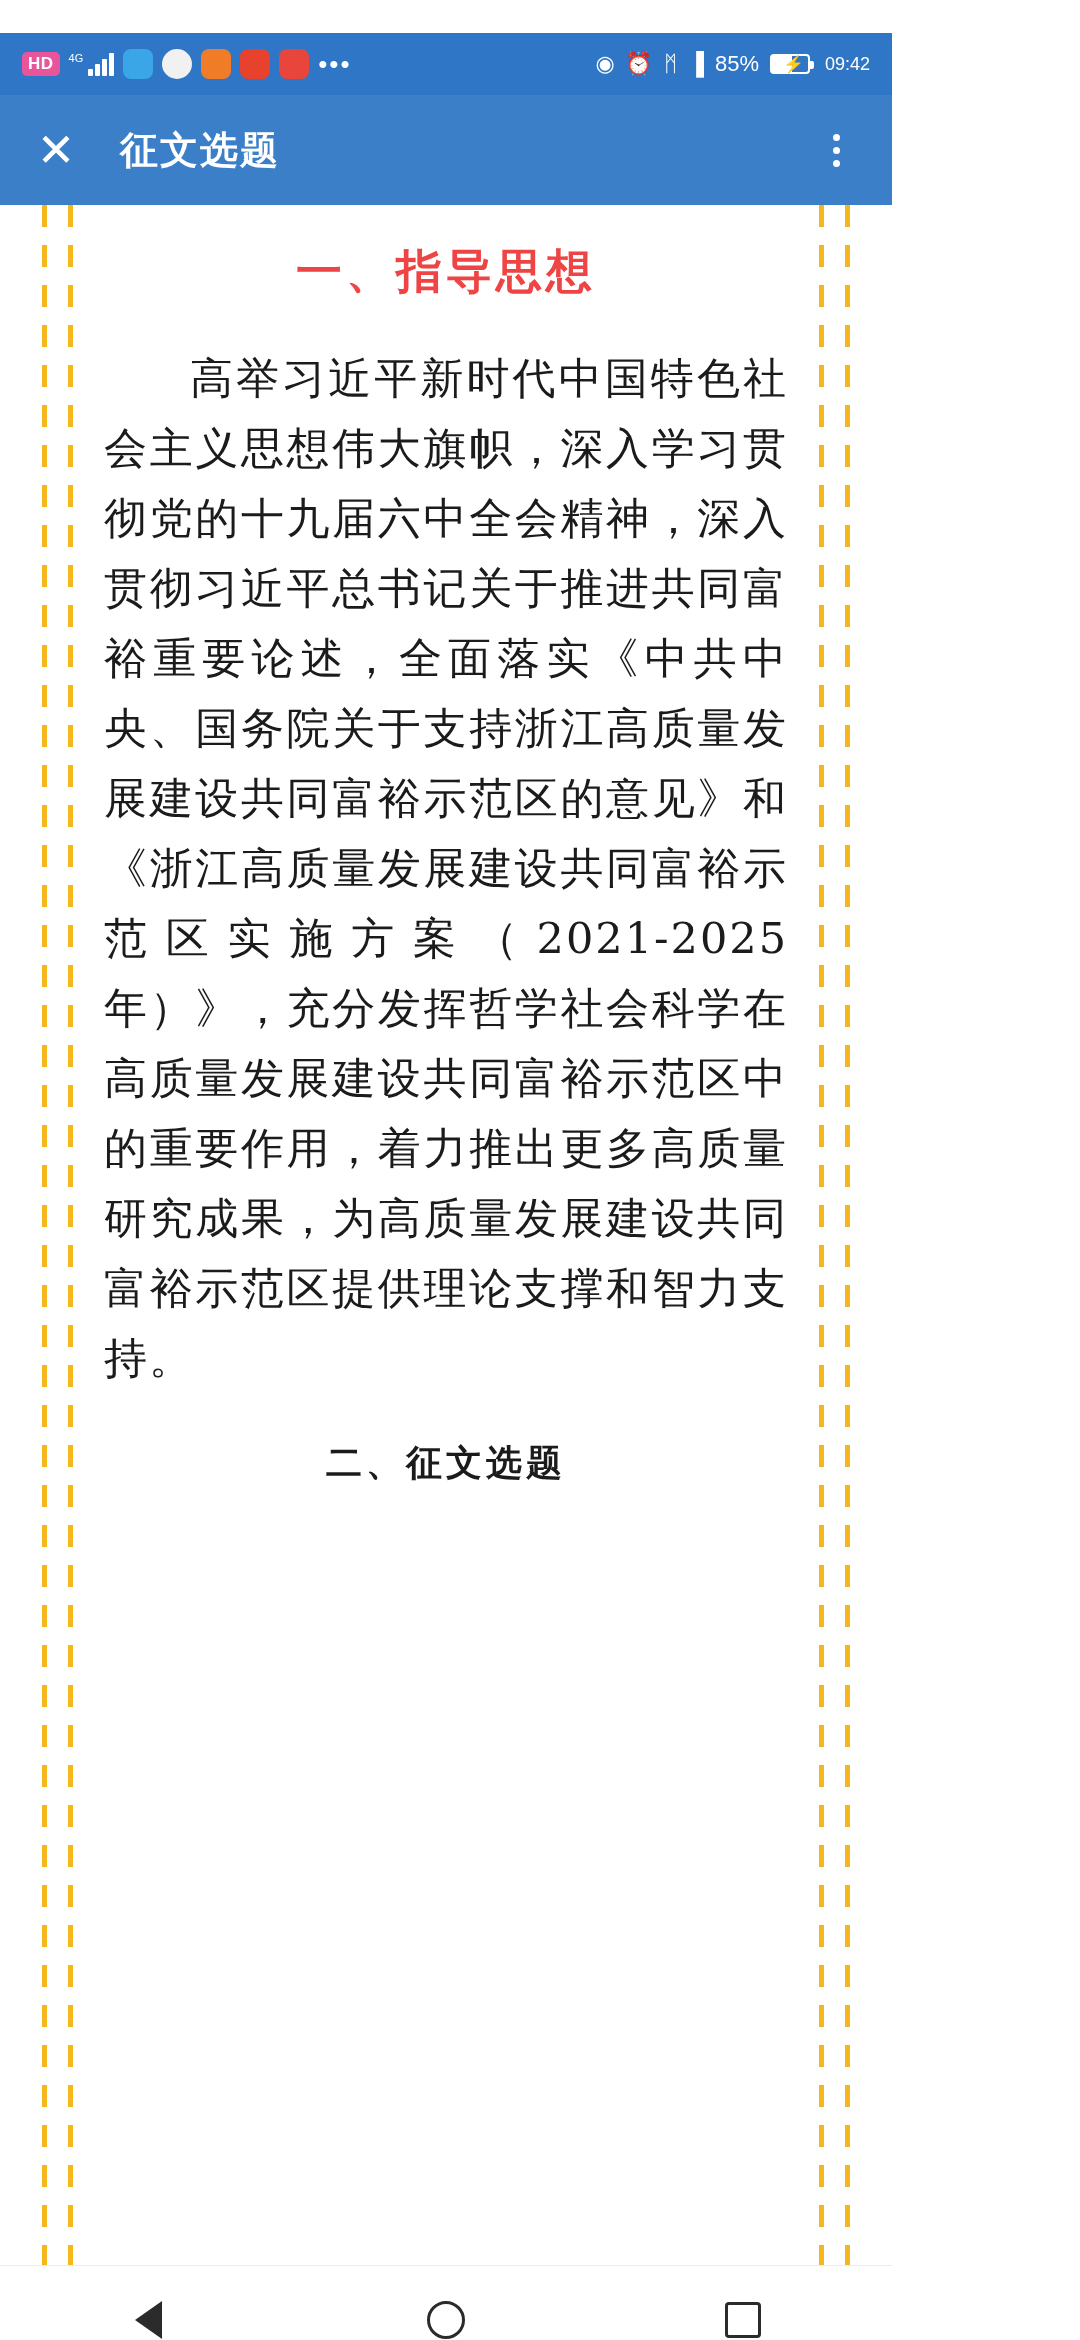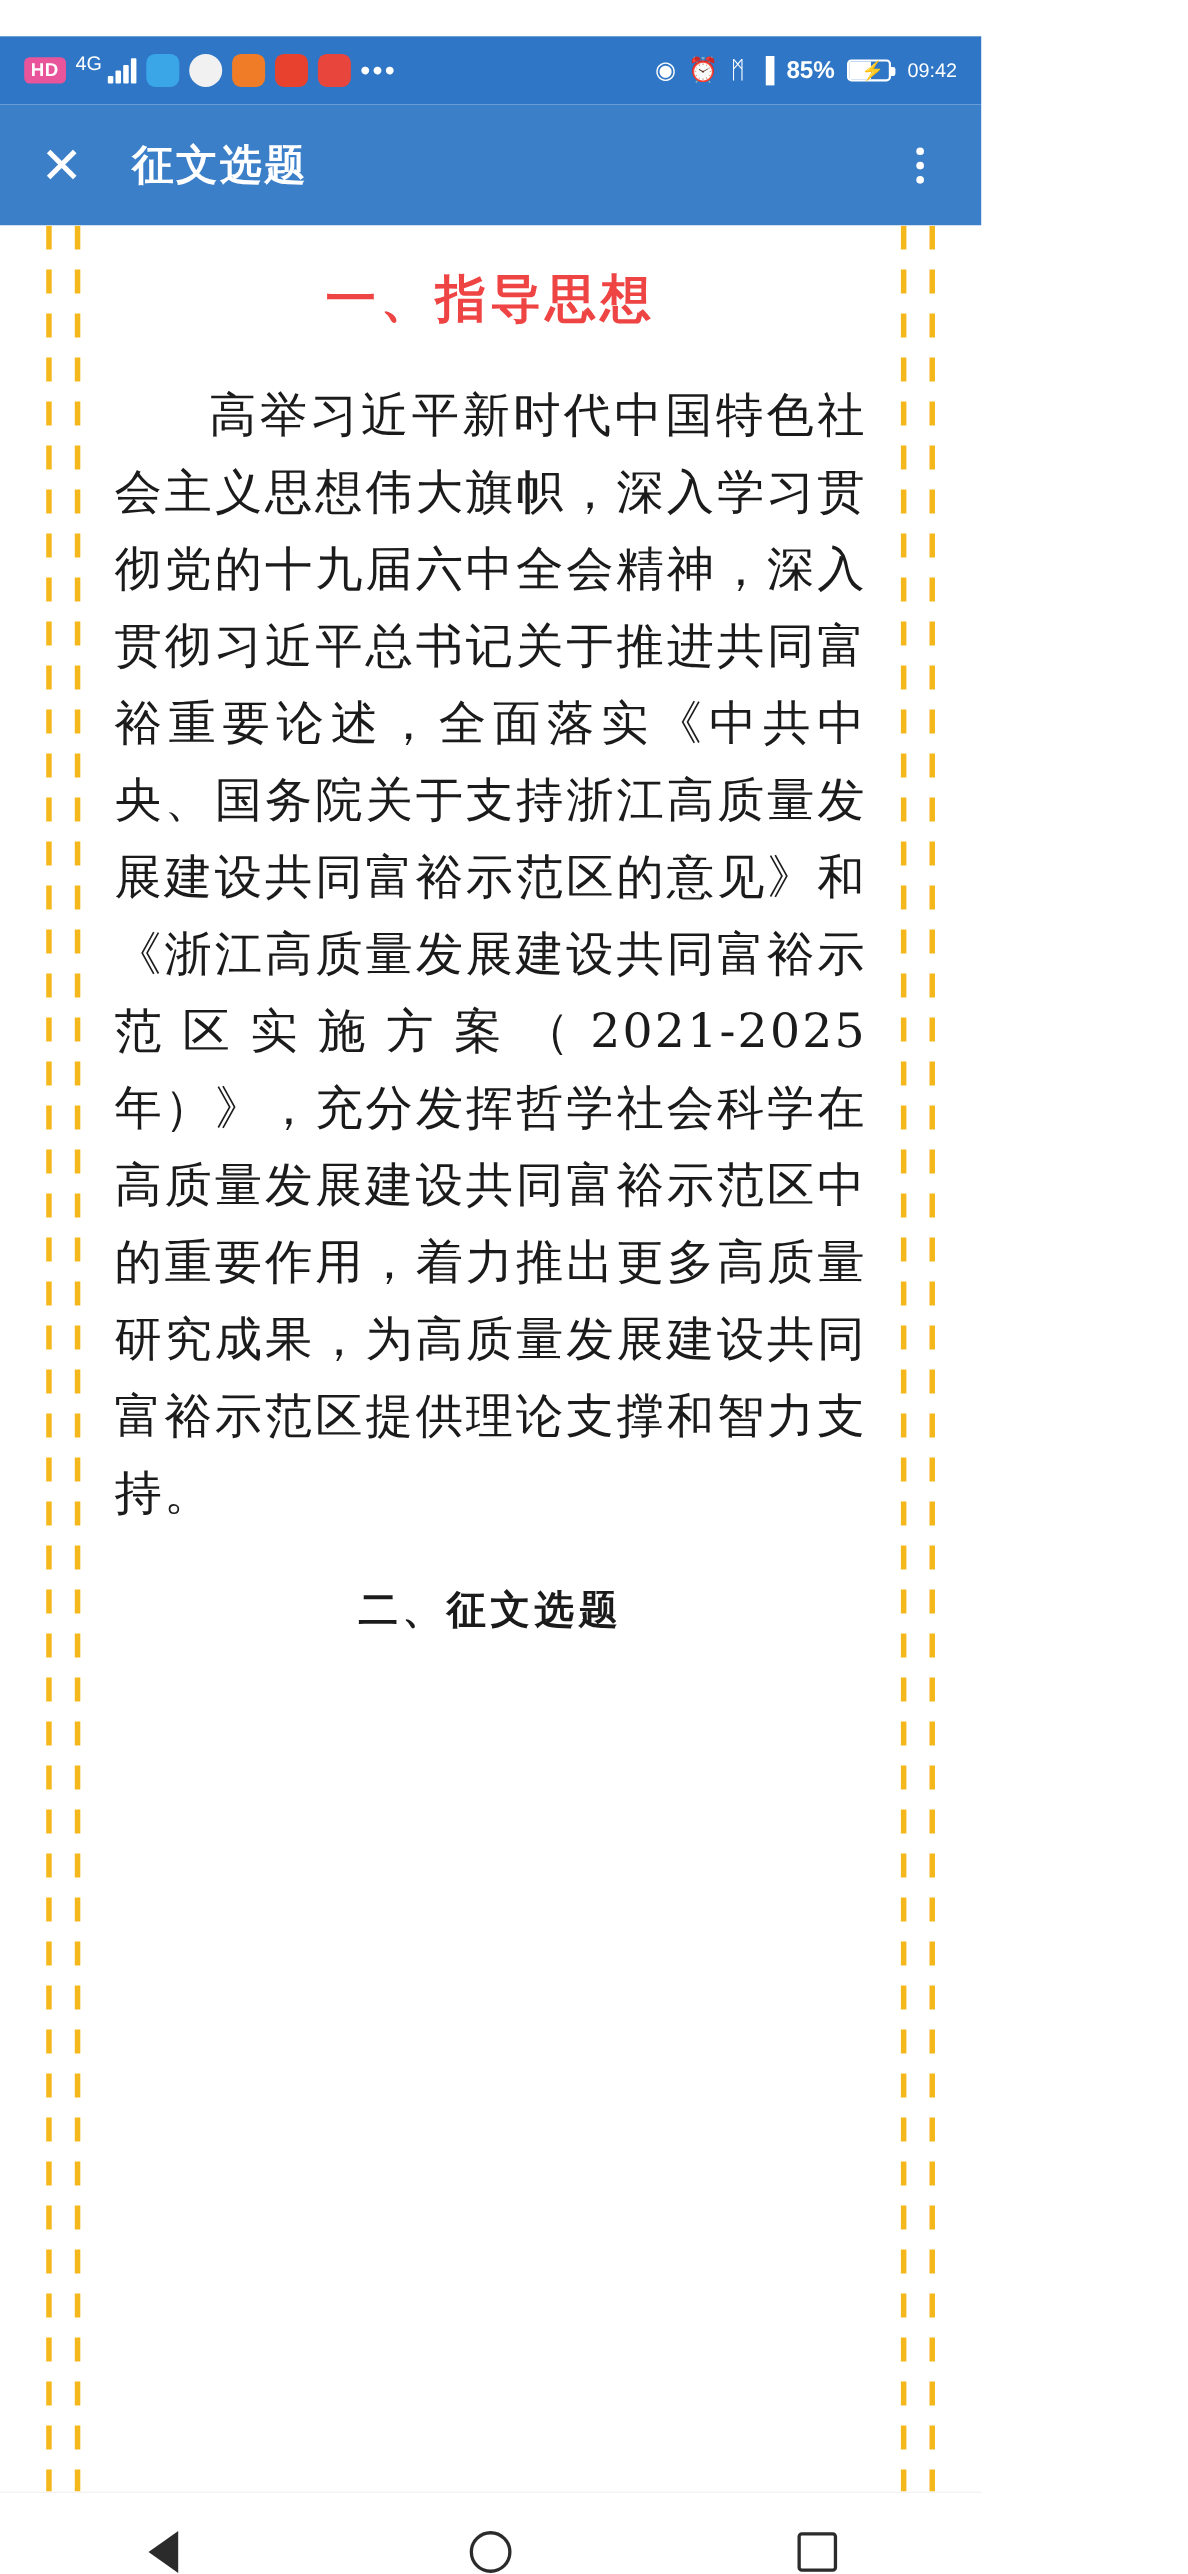--- a/index.html
+++ b/index.html
@@ -28,42 +28,42 @@
   }
   .sb-left { display:flex; align-items:center; gap:9px; }
   .sb-right { display:flex; align-items:center; gap:11px; margin-left:auto; }
   .hd-badge {
     background:#e8559b; color:#fff;
     font-size:17px; font-weight:bold;
     border-radius:5px; padding:2px 6px;
     letter-spacing:0.5px;
   }
   .net-label {
-    font-size:18px; line-height:1;
+    font-size:11px; line-height:1;
     margin-right:-4px; margin-bottom:12px;
   }
   .bars { display:flex; align-items:flex-end; gap:2px; height:24px; }
   .bars i { width:5px; background:#ffffff; display:block; border-radius:1px; }
   .bars i:nth-child(1){height:7px;}
   .bars i:nth-child(2){height:12px;}
   .bars i:nth-child(3){height:17px;}
   .bars i:nth-child(4){height:23px;}
   .app-dot {
     width:30px; height:30px; border-radius:8px;
     display:inline-flex; align-items:center; justify-content:center;
     font-size:17px; color:#fff;
   }
   .dot-blue{background:#3aa6e8;}
   .dot-dark{background:#f1f1f1;color:#333;border-radius:50%;}
   .dot-orange{background:#f07c28;}
   .dot-red{background:#e8412d;}
   .dot-pink{background:#e8453c;}
   .ellipsis-dots { font-size:26px; letter-spacing:2px; line-height:1; }
   .sb-ic { font-size:22px; line-height:1; display:inline-block; }
-  .battery-pct { font-size:22px; font-weight:bold; }
+  .battery-pct { font-size:22px; font-weight:normal; }
   .batt {
     width:40px; height:20px; border:2px solid #fff; border-radius:4px;
     position:relative; display:inline-block;
     background:linear-gradient(90deg,#fff 0 55%, transparent 55% 100%);
   }
   .batt::after {
     content:""; position:absolute; right:-6px; top:5px;
     width:4px; height:8px; background:#fff; border-radius:0 2px 2px 0;
   }
   .batt .bolt { position:absolute; left:11px; top:-2px; font-size:17px; color:#2f77c6; }

